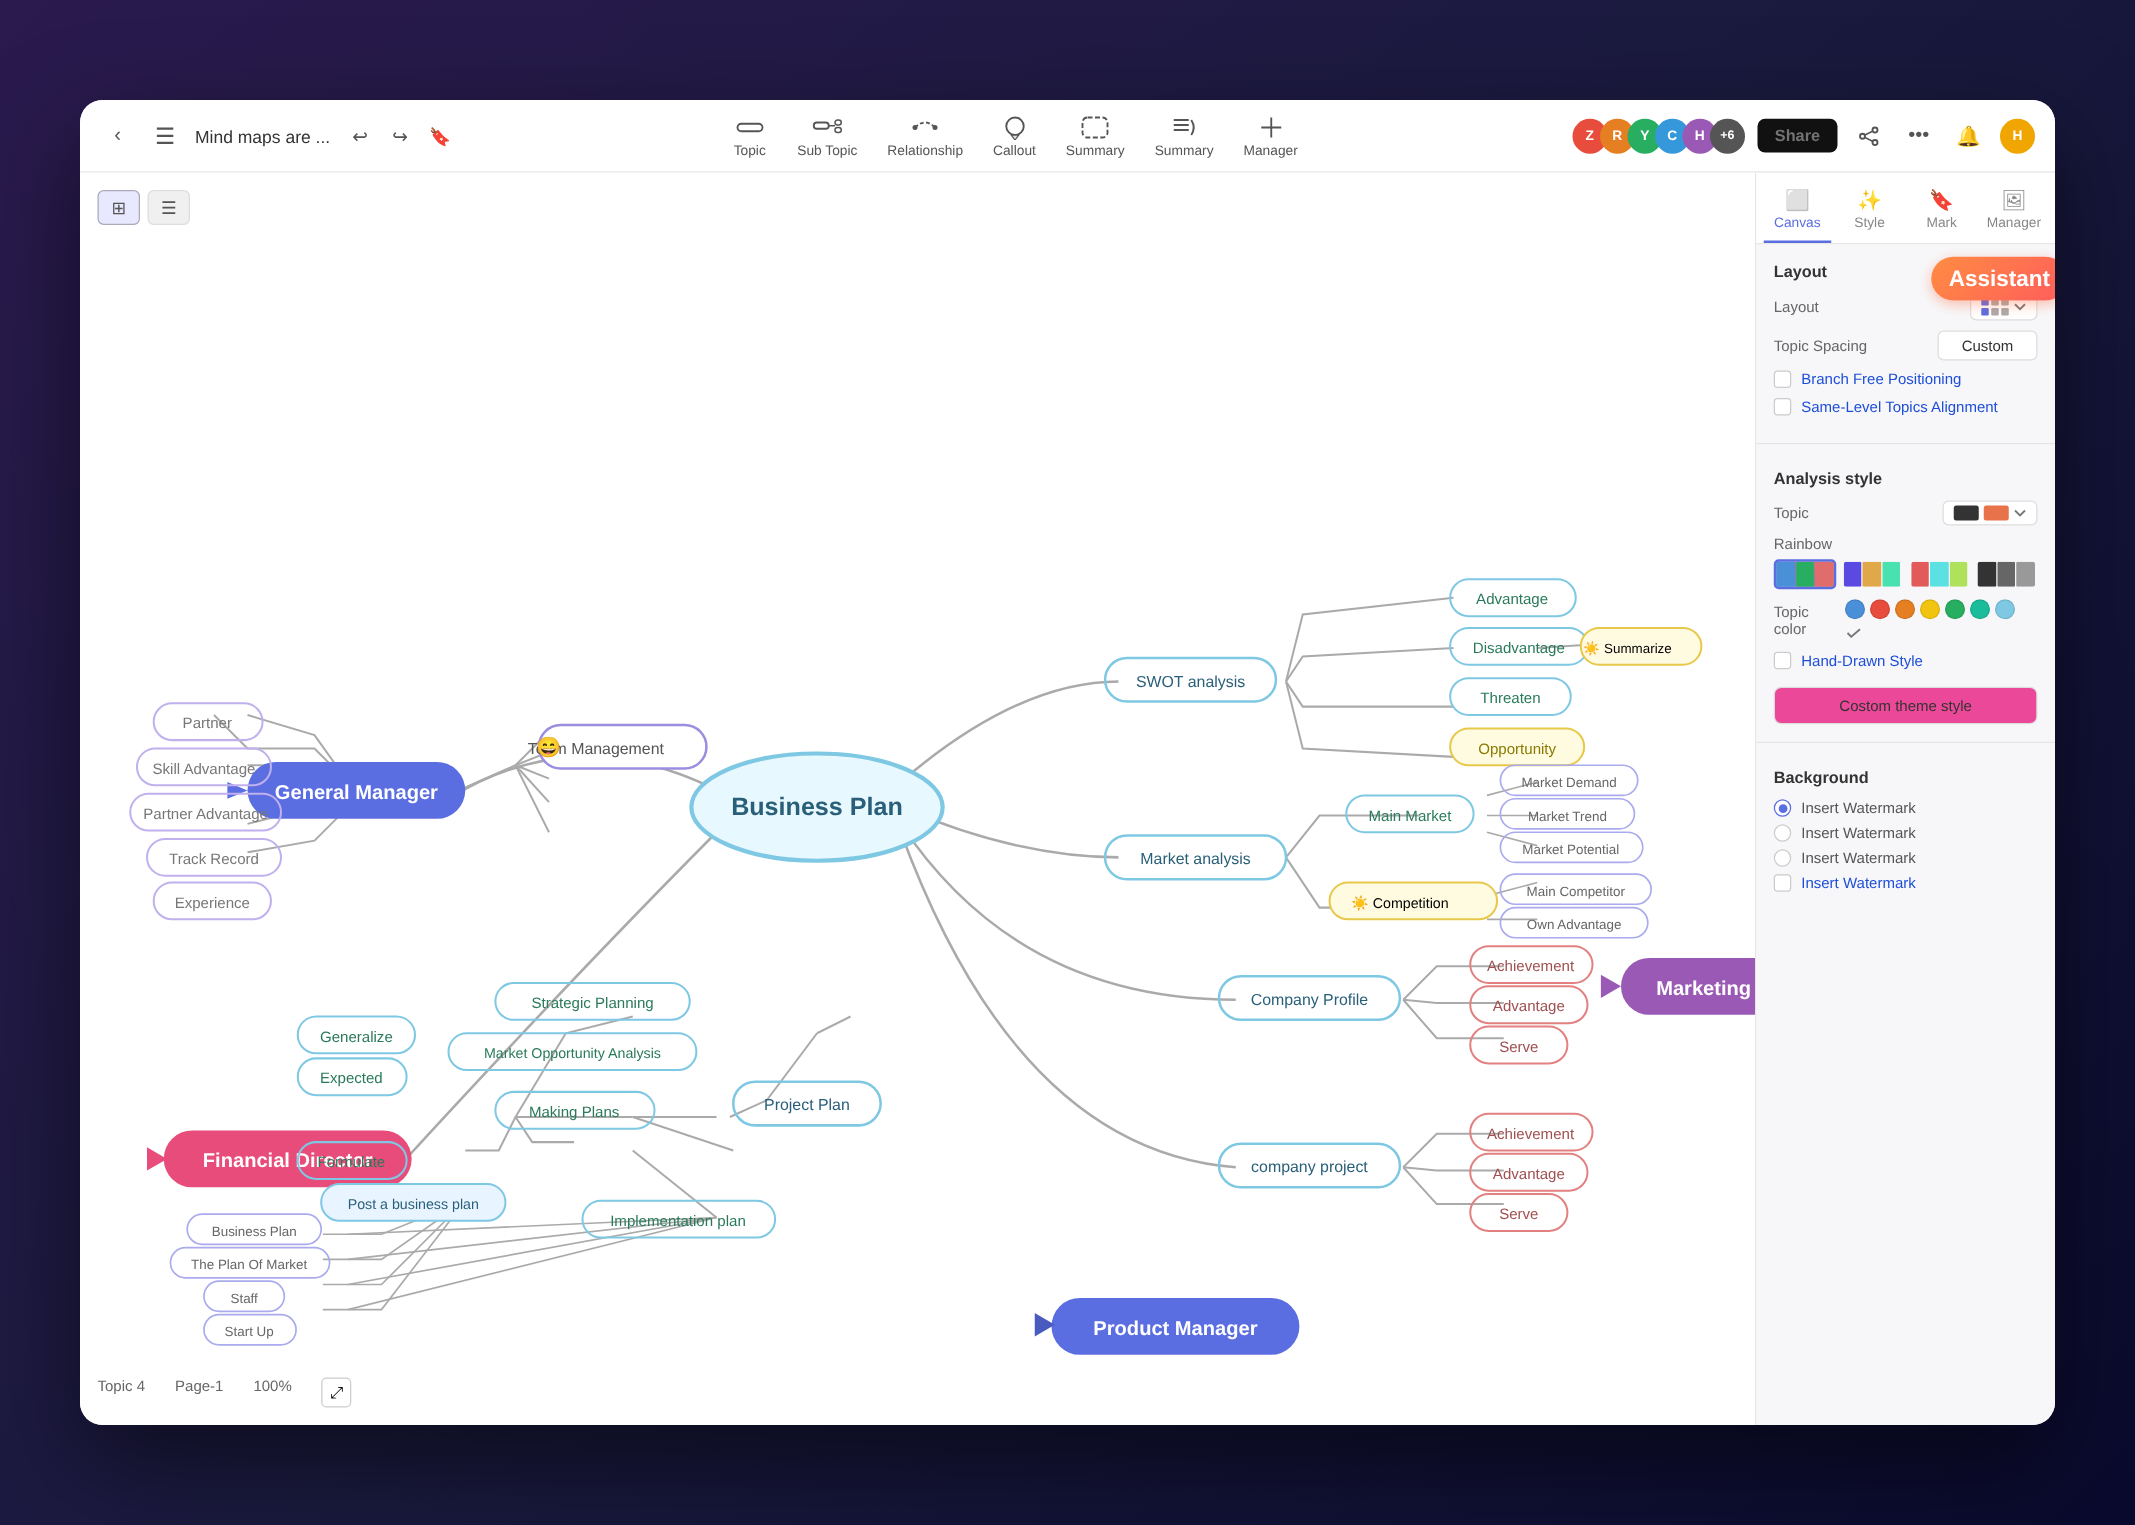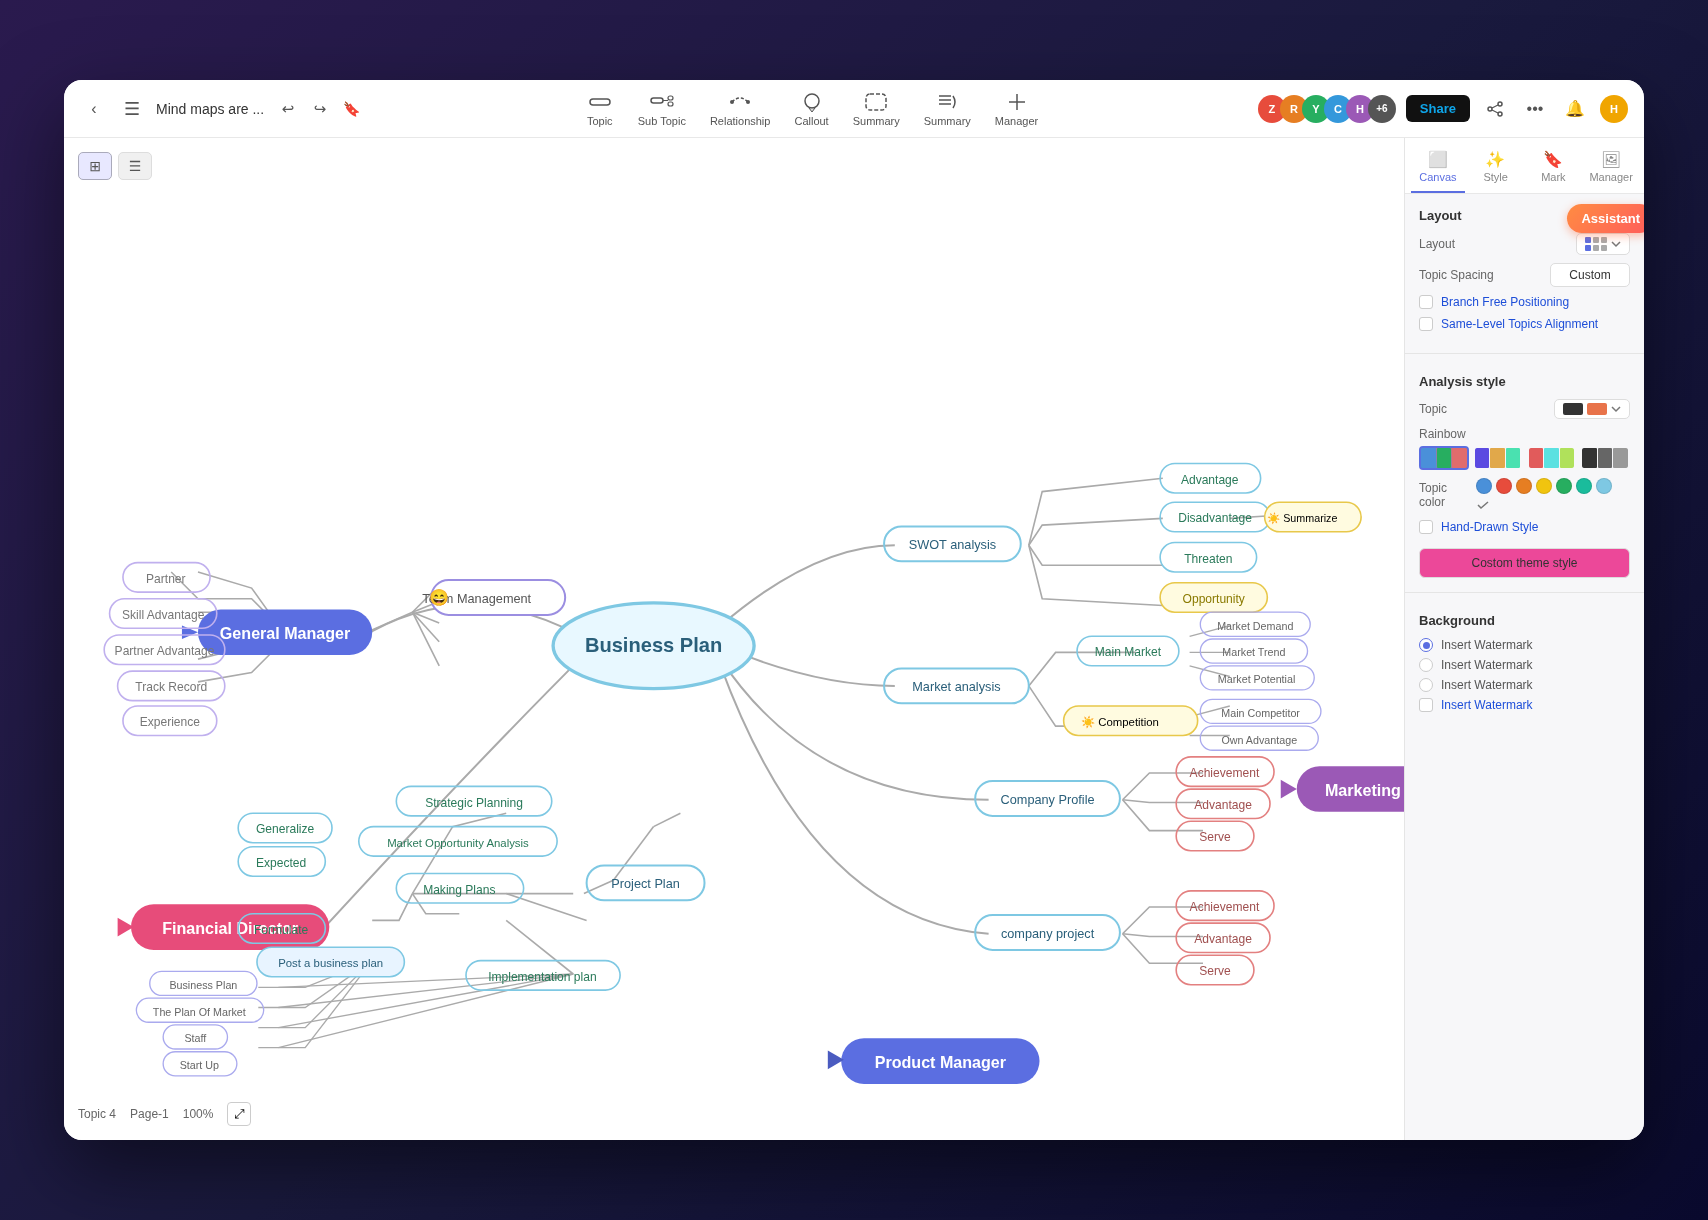--- a/index.html
+++ b/index.html
@@ -95,21 +95,21 @@
     .avatar-y { background: #27ae60; }
     .avatar-count {
       width: 28px; height: 28px;
       border-radius: 50%;
       background: #555;
       display: flex; align-items: center; justify-content: center;
       font-size: 11px; color: white; font-weight: 600;
     }
     .share-btn {
       background: #111;
-      color: #0ea5e9;
+      color: #737373;
       border: none;
       border-radius: 6px;
       padding: 6px 14px;
       font-size: 13px;
       font-weight: 600;
       cursor: pointer;
     }
     .icon-btn {
       width: 30px; height: 30px;
       border: none; background: none;
@@ -142,21 +142,21 @@
       border-radius: 5px;
       cursor: pointer;
       display: flex; align-items: center; justify-content: center;
       font-size: 14px; color: #555;
     }
     .view-btn.active { background: #e8e8ff; border-color: #aab; }
     
     .status-bar {
       position: absolute;
       bottom: 14px; left: 14px;
-      display: flex; align-items: center; gap: 14px;
+      display: flex; gap: 24px;
       font-size: 12px; color: #666;
     }
     .expand-btn {
       width: 24px; height: 24px;
       border: 1px solid #ccc;
       border-radius: 4px;
       background: white;
       cursor: pointer;
       display: flex; align-items: center; justify-content: center;
       font-size: 13px;
@@ -310,21 +310,21 @@
       content: ''; width: 7px; height: 7px;
       border-radius: 50%; background: #5b6ee1;
     }
     .radio-label { font-size: 12px; color: #555; }
     
     .assistant-bubble {
       background: linear-gradient(135deg, #ff8c42, #ff5c5c);
       color: white;
       border-radius: 20px;
       padding: 7px 14px;
-      font-size: 13px;
+      font-size: 18px;
       font-weight: 600;
       position: absolute;
       top: 10px; right: -10px;
       white-space: nowrap;
       box-shadow: 0 3px 10px rgba(255,100,50,0.4);
     }
     
     .mind-map-svg {
       position: absolute;
       top: 0; left: 0;

